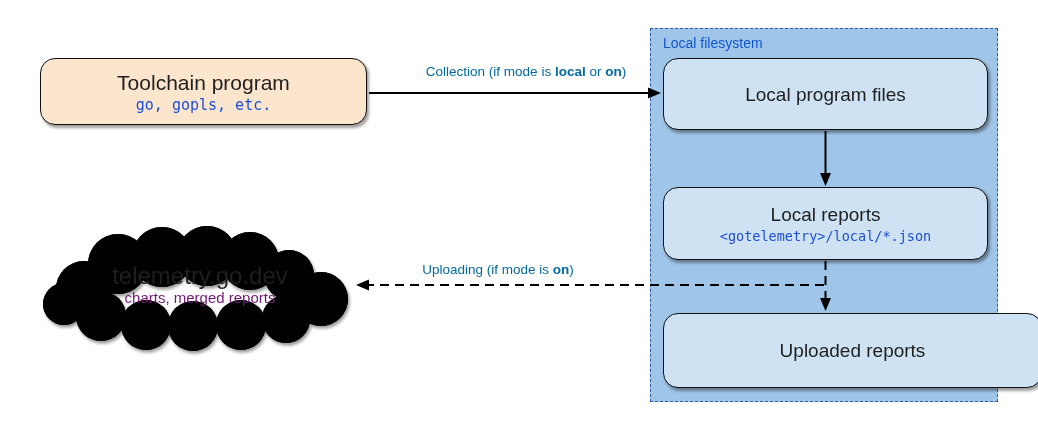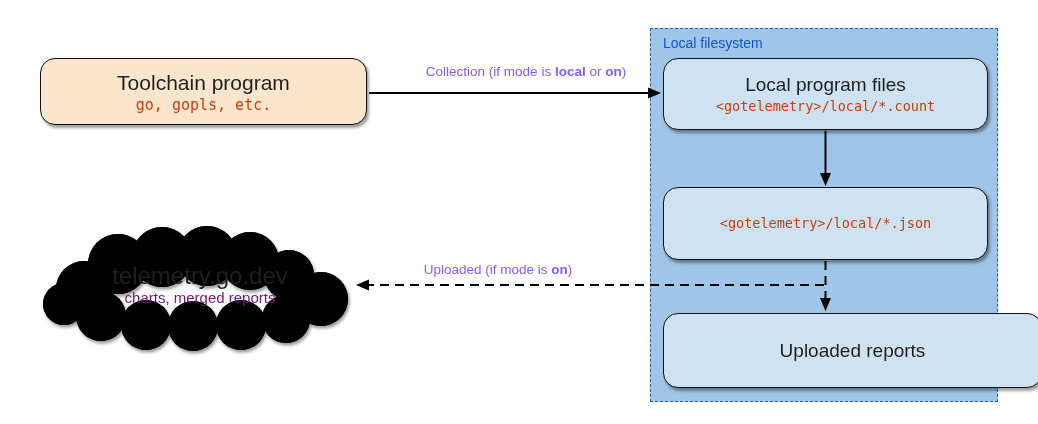--- a/index.html
+++ b/index.html
@@ -38,21 +38,21 @@
     left: 40px; top: 58px;
     width: 327px; height: 67px;
     background: #fce5cd;
   }
   .toolchain .box-title { font-size: 21px; line-height: 25px; }
   .box-title { font-size: 19px; line-height: 23px; color: #1f1f1f; }
   .box-path {
     font-family: "DejaVu Sans Mono", monospace;
     font-size: 13.5px;
     line-height: 17px;
-    color: #c2410c;
+    color: #1d4ed8;
   }
   .toolchain .box-path { font-size: 15px; }
   
   .fs-container {
     position: absolute;
     left: 650px; top: 28px;
     width: 348px; height: 374px;
     box-sizing: border-box;
     background: #9fc5e8;
     border: 1.6px dashed #2a5cad;
@@ -69,21 +69,21 @@
   .node-counter  { left: 663px; top: 58px;  width: 325px; height: 72px; }
   .node-reports  { left: 663px; top: 187px; width: 325px; height: 73px; }
   .node-uploaded { left: 663px; top: 313px; width: 379px; height: 75px; }
   
   .edge-label {
     position: absolute;
     width: 300px;
     text-align: center;
     font-size: 13.5px;
     line-height: 17px;
-    color: #8b5cf6;
+    color: #0369a1;
     z-index: 6;
   }
   .edge-label b { font-weight: bold; }
   .label-collection { left: 376px; top: 63px; }
   .label-uploading  { left: 348px; top: 261px; }
   
   .cloud-text {
     position: absolute;
     left: 50px; top: 264px;
     width: 300px;
@@ -152,32 +152,32 @@
   <div class="node-box toolchain">
     <div class="box-title">Toolchain program</div>
     <div class="box-path">go, gopls, etc.</div>
   </div>
 
   <div class="edge-label label-collection">
     <span>Collection (if mode is </span><b>local</b><span> or </span><b>on</b><span>)</span>
   </div>
 
   <div class="edge-label label-uploading">
-    <span>Uploaded (if mode is </span><b>on</b><span>)</span>
+    <span>Uploading (if mode is </span><b>on</b><span>)</span>
   </div>
 
   <div class="fs-container"></div>
   <div class="fs-label">Local filesystem</div>
 
   <div class="node-box fs-node node-counter">
     <div class="box-title">Local program files</div>
-    <div class="box-path">&lt;gotelemetry&gt;/local/*.count</div>
   </div>
 
   <div class="node-box fs-node node-reports">
+    <div class="box-title">Local reports</div>
     <div class="box-path">&lt;gotelemetry&gt;/local/*.json</div>
   </div>
 
   <div class="node-box fs-node node-uploaded">
     <div class="box-title">Uploaded reports</div>
   </div>
 
   <div class="cloud-text">
     <div class="cloud-title">telemetry.go.dev</div>
     <div class="cloud-sub">charts, merged reports</div>

